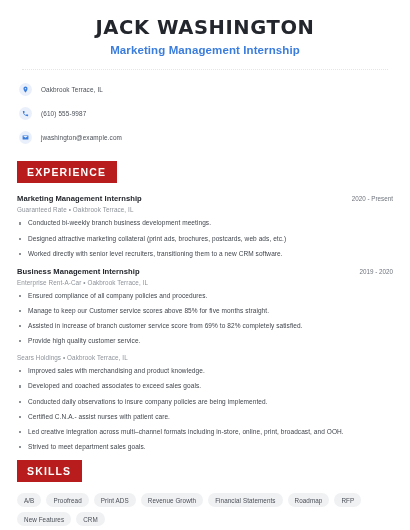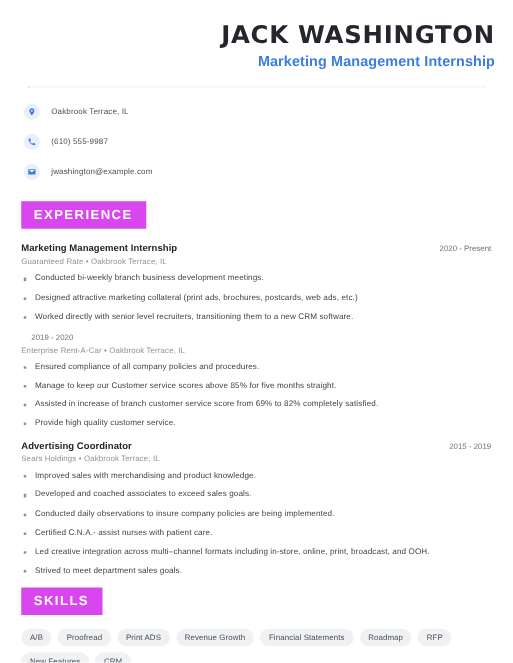--- a/index.html
+++ b/index.html
@@ -20,21 +20,21 @@
     width: 410px;
     height: 530px;
     box-sizing: border-box;
     padding: 0 14px;
     position: relative;
   }
 
   
   .header {
     padding-top: 17px;
-    text-align: right;
+    text-align: center;
   }
   .full-name {
     font-family: "DejaVu Sans", sans-serif;
     font-size: 19.5px;
     font-weight: bold;
     letter-spacing: 0.6px;
     color: #23262c;
     line-height: 1.15;
   }
   .job-title {
@@ -76,21 +76,21 @@
   .contact-icon svg { display: block; }
   .contact-text {
     font-size: 6.4px;
     color: #4a4f57;
     letter-spacing: 0.12px;
   }
 
   
   .section-badge {
     display: inline-block;
-    background: #d946ef;
+    background: #b91c1c;
     color: #ffffff;
     font-size: 10.5px;
     font-weight: bold;
     letter-spacing: 1.15px;
     padding: 5px 11px 5px 10px;
     margin-left: 3px;
     text-align: center;
   }
   .experience-head { margin-top: 15px; }
   .skills-head { margin-top: 6px; }
@@ -220,36 +220,33 @@
       <div class="job-meta">Guaranteed Rate • Oakbrook Terrace, IL</div>
       <ul class="bullets">
         <li>Conducted bi-weekly branch business development meetings.</li>
         <li>Designed attractive marketing collateral (print ads, brochures, postcards, web ads, etc.)</li>
         <li>Worked directly with senior level recruiters, transitioning them to a new CRM software.</li>
       </ul>
     </div>
 
     <div class="job">
       <div class="job-head">
+        <span class="job-role">Business Management Internship</span>
         <span class="job-dates">2019 - 2020</span>
       </div>
       <div class="job-meta">Enterprise Rent-A-Car • Oakbrook Terrace, IL</div>
       <ul class="bullets">
         <li>Ensured compliance of all company policies and procedures.</li>
         <li>Manage to keep our Customer service scores above 85% for five months straight.</li>
         <li>Assisted in increase of branch customer service score from 69% to 82% completely satisfied.</li>
         <li>Provide high quality customer service.</li>
       </ul>
     </div>
 
     <div class="job">
-      <div class="job-head">
-        <span class="job-role">Advertising Coordinator</span>
-        <span class="job-dates">2015 - 2019</span>
-      </div>
       <div class="job-meta">Sears Holdings • Oakbrook Terrace, IL</div>
       <ul class="bullets">
         <li>Improved sales with merchandising and product knowledge.</li>
         <li>Developed and coached associates to exceed sales goals.</li>
         <li>Conducted daily observations to insure company policies are being implemented.</li>
         <li>Certified C.N.A.- assist nurses with patient care.</li>
         <li>Led creative integration across multi–channel formats including in-store, online, print, broadcast, and OOH.</li>
         <li>Strived to meet department sales goals.</li>
       </ul>
     </div>

